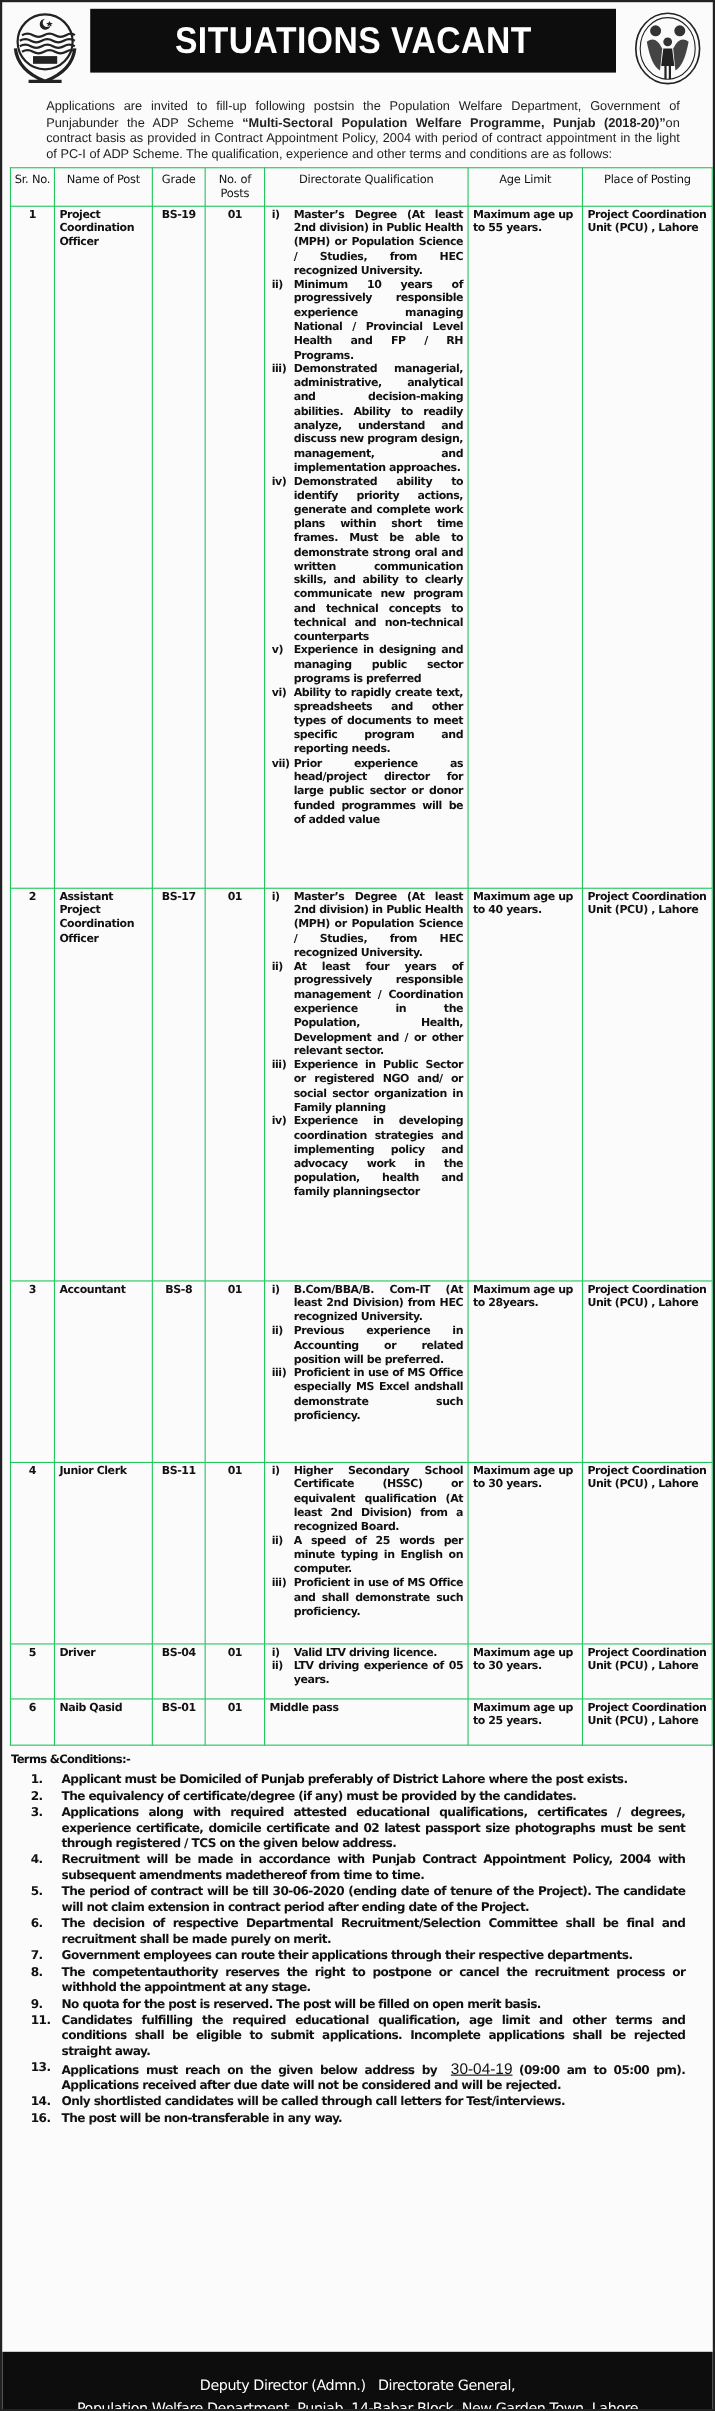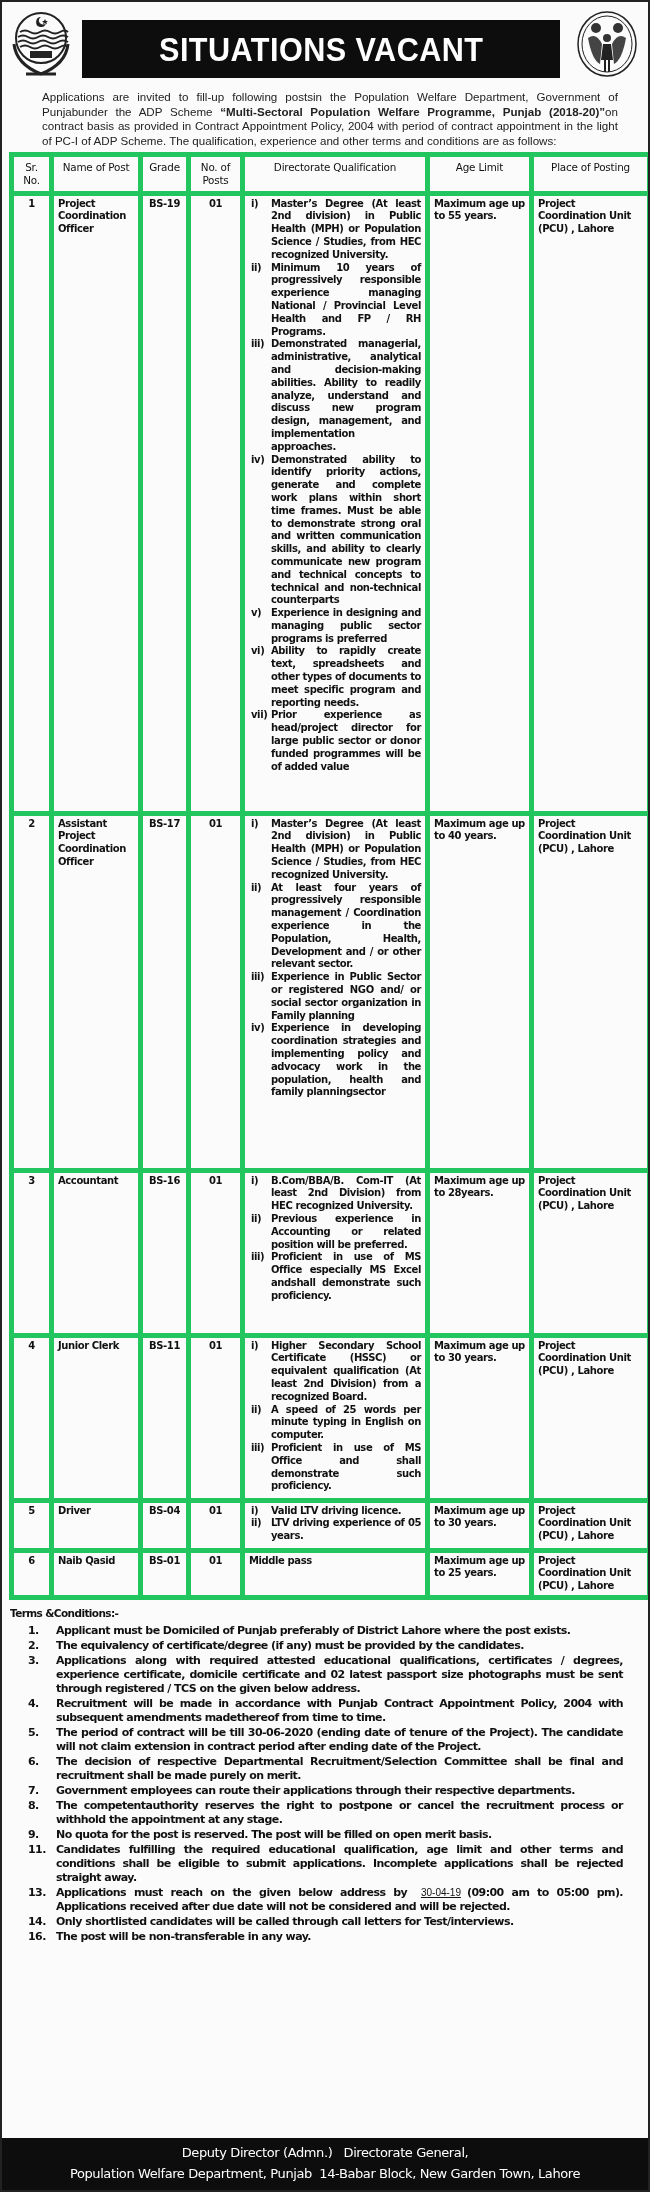--- a/index.html
+++ b/index.html
@@ -7,61 +7,61 @@
   body { font-family: "Liberation Sans", sans-serif; color: #111; }
   .page {
     width: 650px; height: 2192px; position: relative;
     border: 2px solid #222; background: #fbfbfb; overflow: hidden;
   }
   .header { position: relative; height: 88px; }
   .logo { position: absolute; top: 6px; width: 66px; height: 72px; }
   .logo.left { left: 6px; }
   .logo.right { right: 10px; top: 8px; width: 62px; height: 68px; }
   .title-bar {
-    position: absolute; left: 80px; top: 18px; width: 478px; height: 58px;
+    position: absolute; left: 80px; top: 6px; width: 478px; height: 58px;
     background: #0d0d0d; color: #fff; display: flex; align-items: center; justify-content: center;
   }
   .title-bar h1 {
     font-family: "Liberation Sans", sans-serif; font-weight: bold; font-size: 34px;
     letter-spacing: 0.5px; transform: scaleX(0.9);
   }
   .intro {
     margin: 0 30px 4px 40px; font-size: 11.6px; line-height: 14.5px; text-align: justify;
     color: #222;
   }
   .intro b { font-weight: bold; }
   table.jobs {
     border-collapse: collapse; margin: 0 0 0 7px; width: 638px; table-layout: fixed;
     font-family: "DejaVu Sans", sans-serif; font-size: 10px; line-height: 12.8px;
   }
   table.jobs th, table.jobs td {
-    border: 5px solid #22c55e; vertical-align: top; padding: 2px 4px;
+    border: 1px solid #22c55e; vertical-align: top; padding: 2px 4px;
   }
   table.jobs th { font-weight: normal; text-align: center; font-size: 10.4px; padding: 4px 3px; letter-spacing: -0.2px; }
   table.jobs td { font-weight: bold; letter-spacing: -0.4px; }
   td.c { text-align: center; }
   td.qual { padding: 2px 4px 2px 2px; }
   .q-item { display: flex; text-align: justify; }
   .q-num { width: 22px; flex-shrink: 0; text-align: left; padding-left: 2px; }
   .q-txt { flex: 1; }
   td.qual.single { }
   .terms { margin: 6px 25px 0 8px; font-family: "DejaVu Sans", sans-serif; font-size: 11px; line-height: 14px; }
   .terms-title { font-weight: bold; letter-spacing: -0.6px; font-size: 10.5px; margin-bottom: 4px; }
   .term { display: flex; font-weight: bold; letter-spacing: -0.55px; margin-bottom: 1px; }
   .term-num { width: 46px; flex-shrink: 0; padding-left: 18px; }
   .term-txt { flex: 1; text-align: justify; }
-  .deadline { text-decoration: underline; font-family: "Liberation Sans", sans-serif; font-weight: normal; font-size: 10px; letter-spacing: 0; padding: 0 6px; }
+  .deadline { text-decoration: underline; font-family: "Liberation Sans", sans-serif; font-weight: normal; font-size: 14px; letter-spacing: 0; padding: 0 6px; }
   .ref-code {
     position: absolute; right: 8px; top: 2122px; font-family: "Liberation Sans", sans-serif;
     font-weight: bold; font-size: 15px; margin-top: 40px;
   }
   .footer {
     position: absolute; left: 0; right: 0; bottom: 0; height: 52px; background: #0d0d0d; color: #fff;
     text-align: center; font-family: "DejaVu Sans", sans-serif; font-size: 13px; line-height: 21px;
-    padding-top: 4px; letter-spacing: -0.4px;
+    padding-top: 21px; letter-spacing: -0.4px;
   }
 </style>
 </head>
 <body>
 
 <div class="page">
 
   <div class="header">
     <svg class="logo left" viewBox="0 0 66 72">
       <circle cx="33" cy="30" r="25" fill="none" stroke="#222" stroke-width="2"></circle>
@@ -184,21 +184,21 @@
               <span class="q-txt">Experience in developing coordination strategies and implementing policy and advocacy work in the population, health and family planningsector</span>
             </div>
         </td>
         <td>Maximum age up to 40 years.</td>
         <td>Project Coordination Unit (PCU) , Lahore</td>
       </tr>
 
       <tr style="height:165px">
         <td class="c">3</td>
         <td>Accountant</td>
-        <td class="c">BS-16</td>
+        <td class="c">BS-8</td>
         <td class="c">01</td>
         <td class="qual">
           <div class="q-item">
               <span class="q-num">i)</span>
               <span class="q-txt">B.Com/BBA/B. Com-IT (At least 2nd Division) from HEC recognized University.</span>
             </div>
           <div class="q-item">
               <span class="q-num">ii)</span>
               <span class="q-txt">Previous experience in Accounting or related position will be preferred.</span>
             </div>

